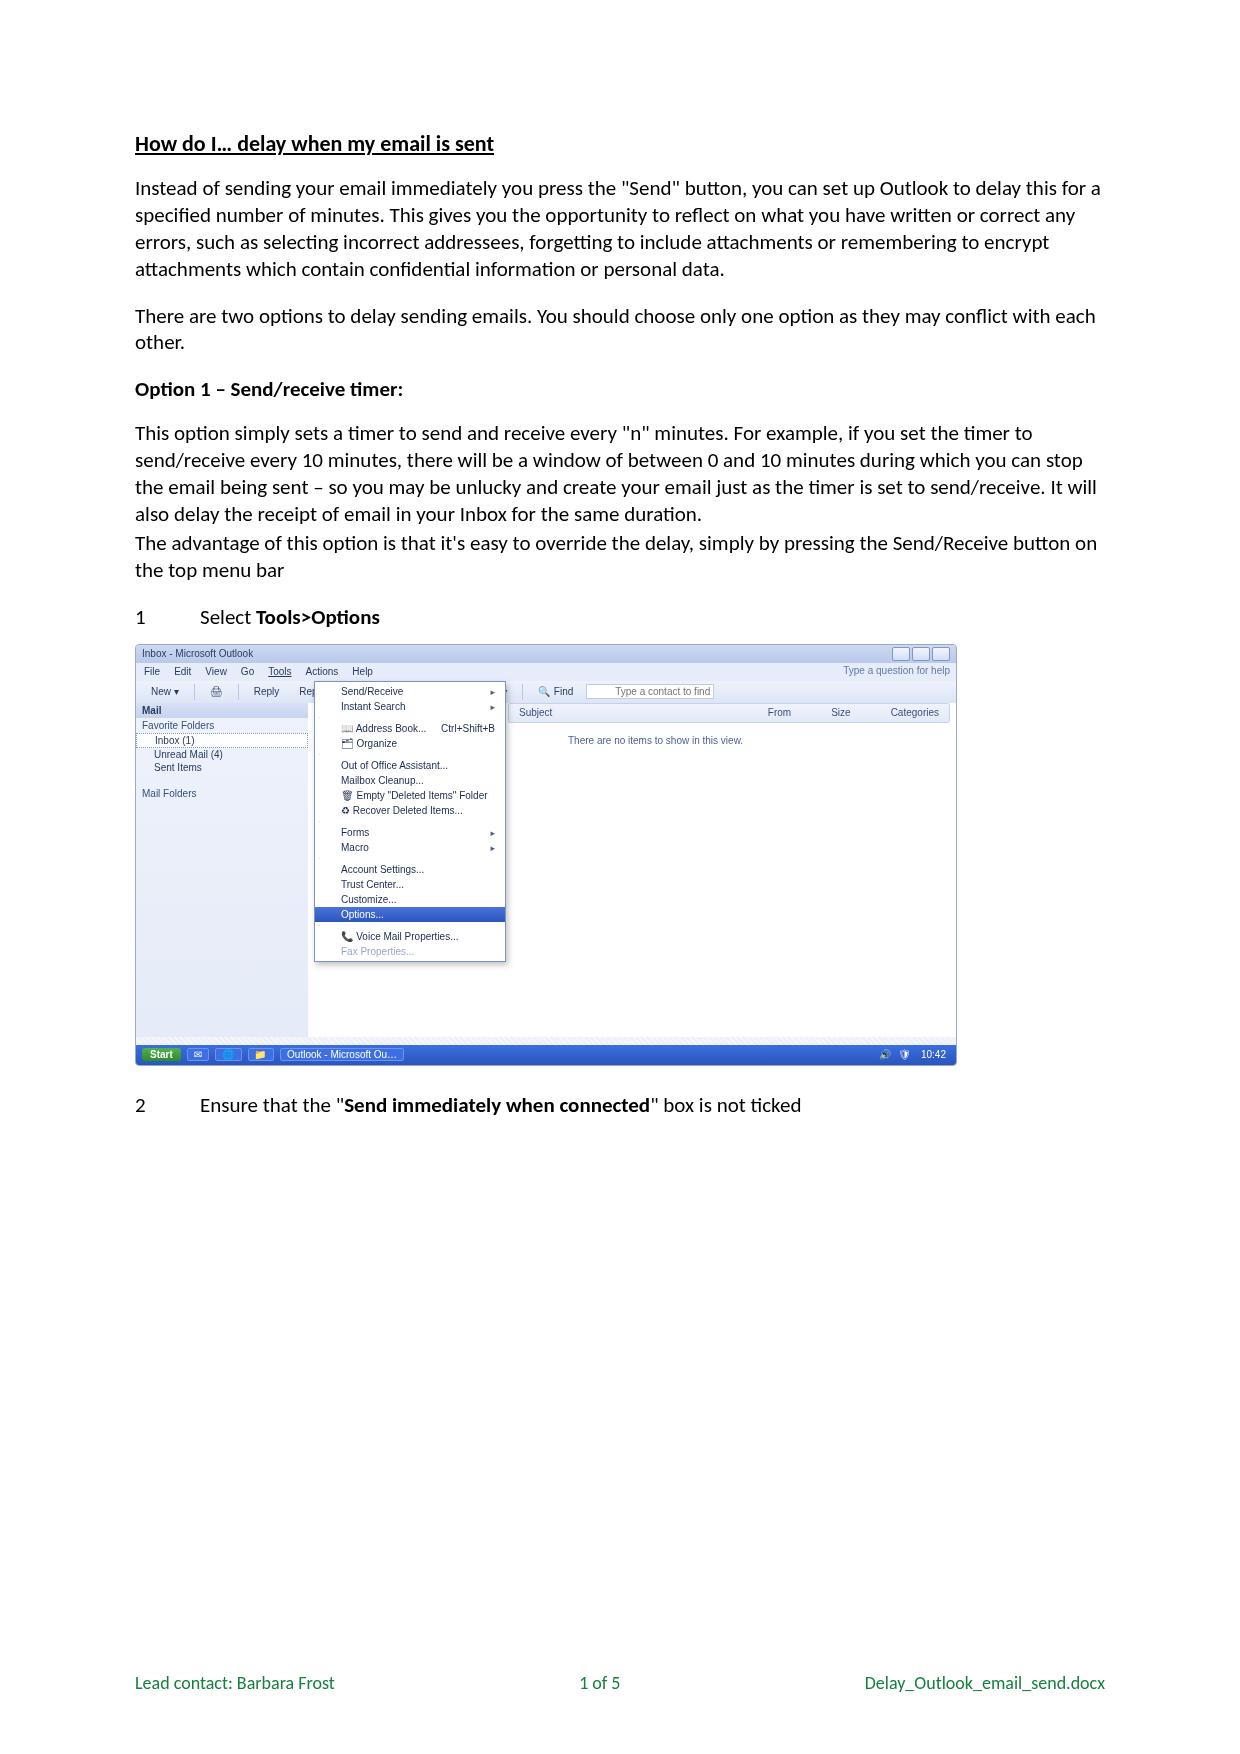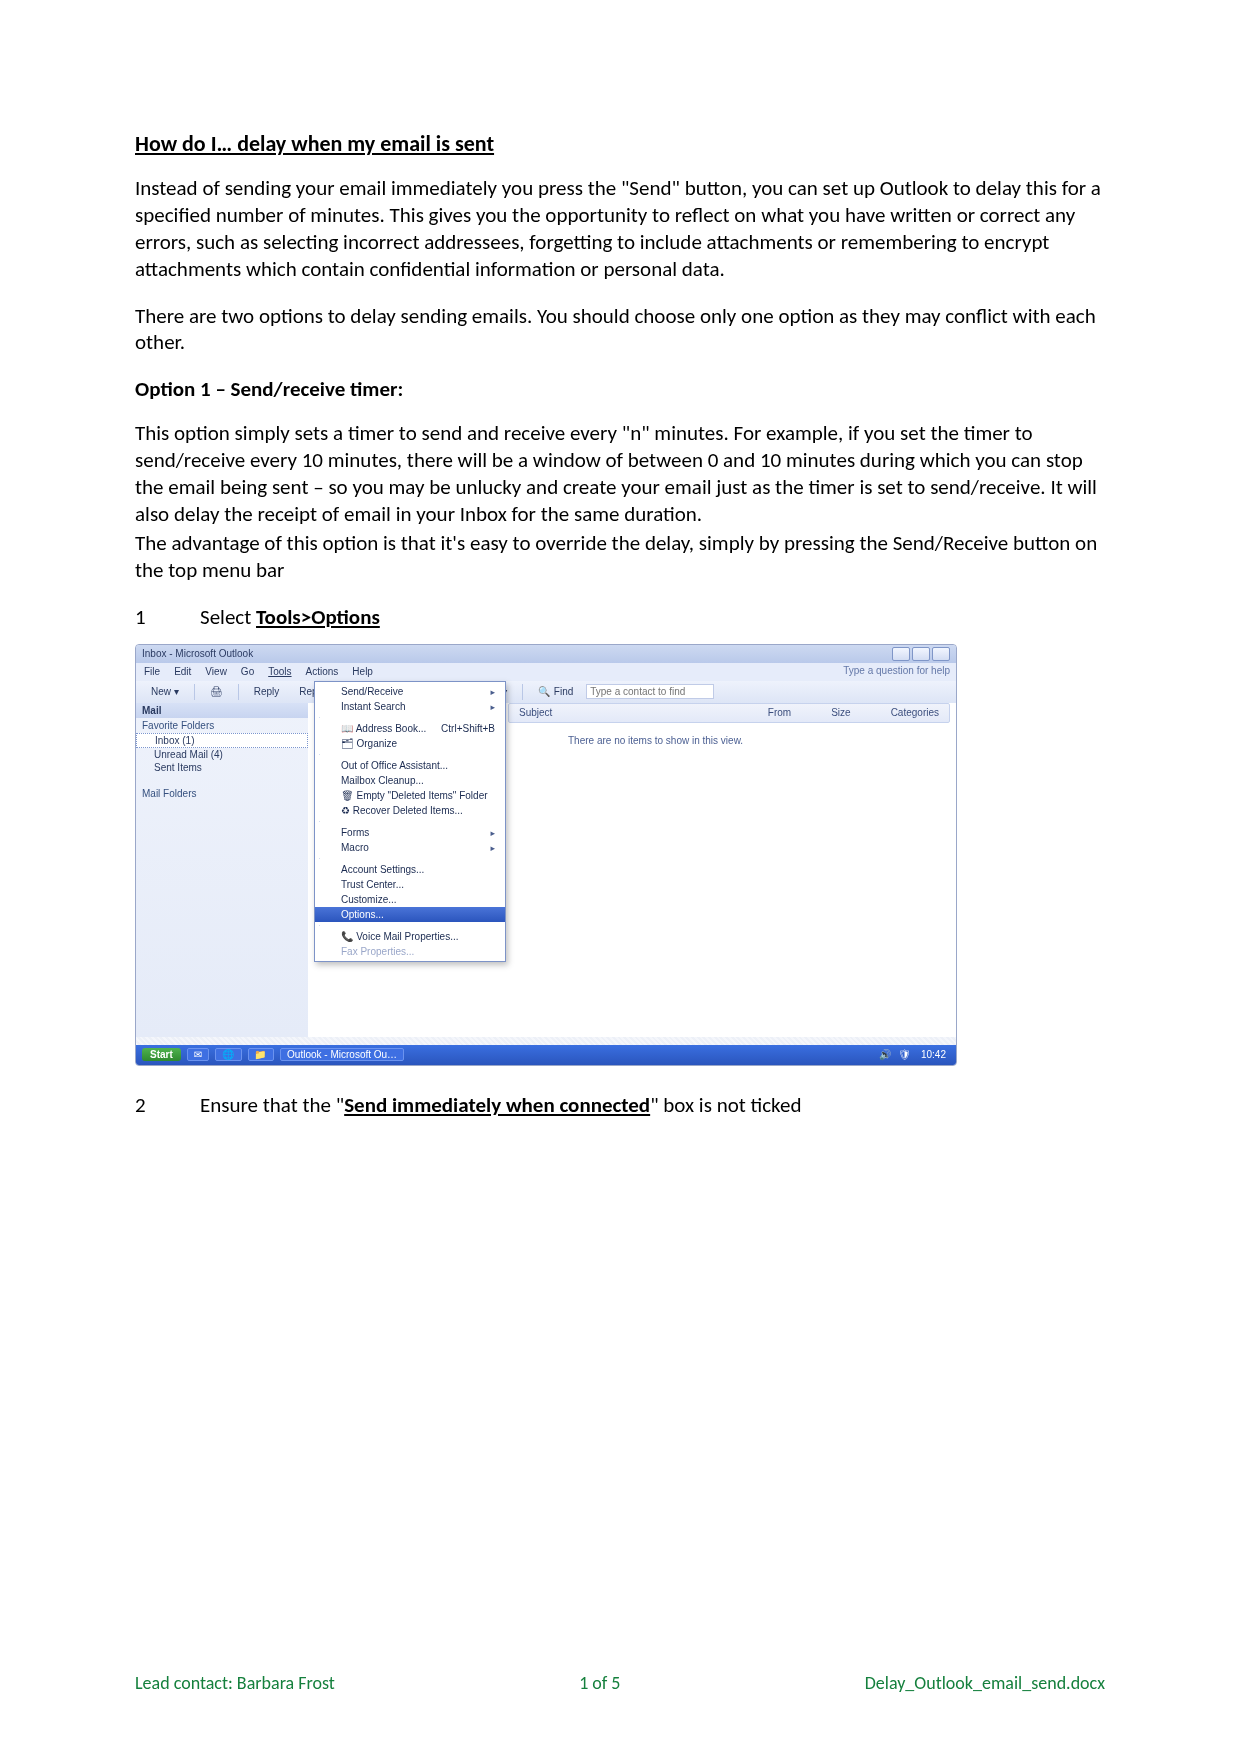--- a/index.html
+++ b/index.html
@@ -35,21 +35,21 @@
     font-weight: 700;
     margin: 10px 0 18px 0;
   }
   .step {
     display: flex;
     font-size: 21px;
     margin: 10px 0 14px 0;
   }
   .step .num { width: 65px; flex: 0 0 65px; }
   .step .txt { flex: 1; }
-  .step .txt b { font-weight: 700; text-decoration: underline; }
+  .step .txt b { font-weight: 700; }
 
   
   .shot {
     width: 820px;
     height: 420px;
     margin: 6px 0 26px 0;
     border: 1px solid #9aa7c9;
     border-radius: 4px;
     background:
       repeating-linear-gradient(45deg, rgba(140,160,200,.07) 0 2px, transparent 2px 4px),
@@ -229,21 +229,21 @@
       <span class="sep"></span>
       <span class="tbtn">🖨</span>
       <span class="sep"></span>
       <span class="tbtn">Reply</span>
       <span class="tbtn">Reply to All</span>
       <span class="tbtn">Forward</span>
       <span class="sep"></span>
       <span class="tbtn"><span>Send/Receive</span> ▾</span>
       <span class="sep"></span>
       <span class="tbtn">🔍 <span>Find</span></span>
-      <input style="width: 120px; height: 13px; border: 1px solid rgb(192, 203, 231); font-size: 10px; padding: 0px 3px;" placeholder="Type a contact to find">
+      <input style="width: 120px; height: 13px; border: 1px solid rgb(192, 203, 231); font-size: 10px; padding: 0px 3px; text-align: right;" placeholder="Type a contact to find">
     </div>
 
     <div class="searchbar"></div>
 
     <div class="navpane">
       <div class="hdr">Mail</div>
       <div class="grp">Favorite Folders</div>
       <div class="item sel">Inbox (1)</div>
       <div class="item">Unread Mail (4)</div>
       <div class="item">Sent Items</div>

